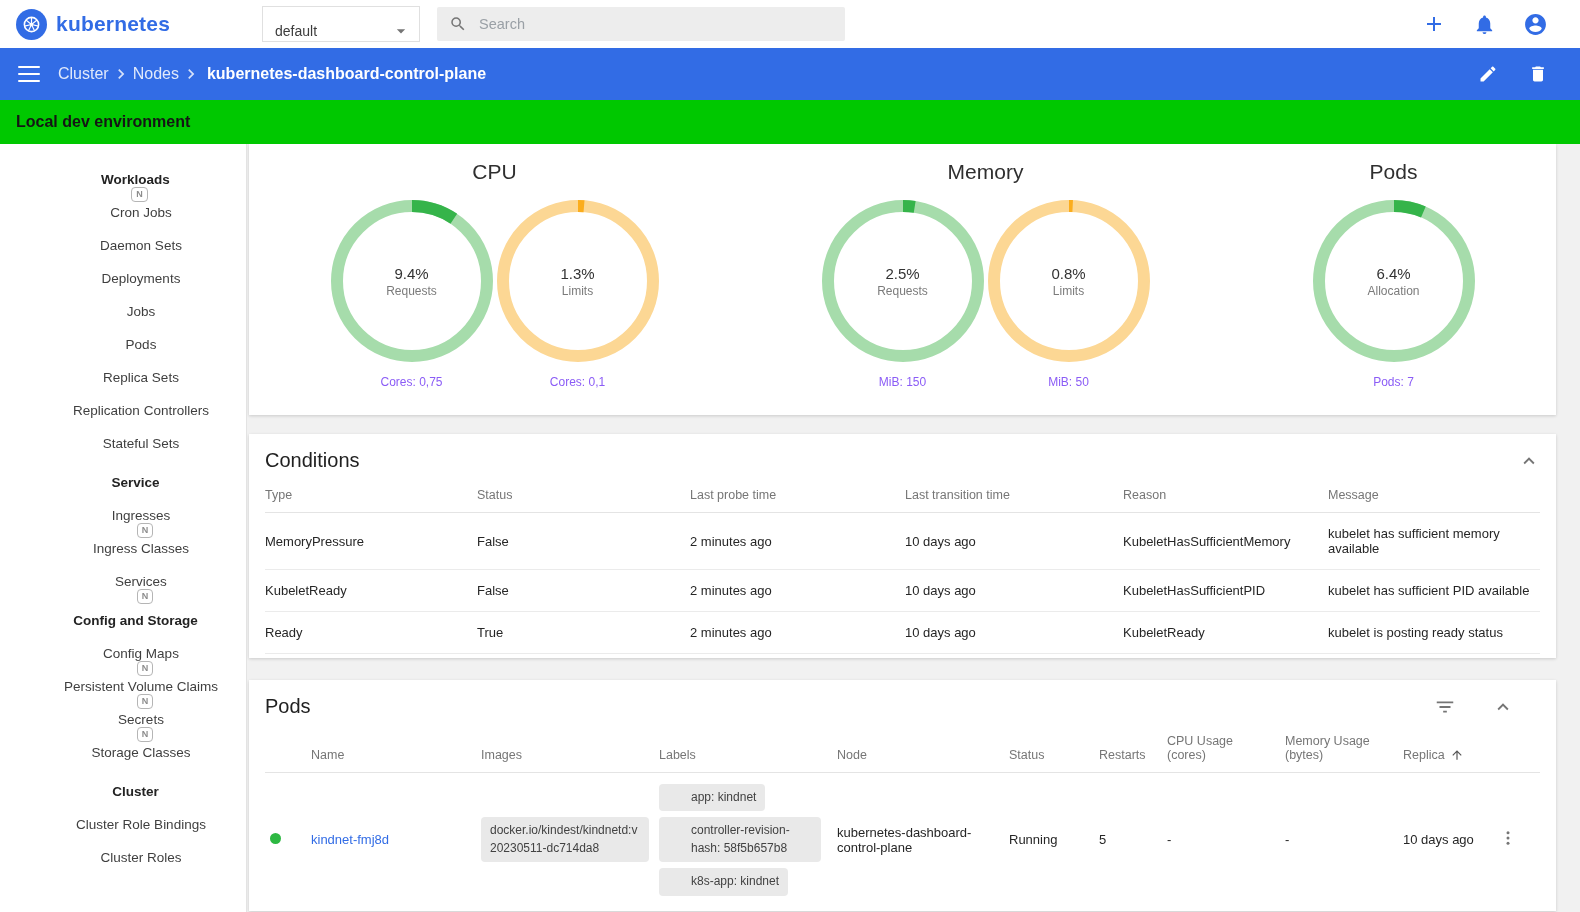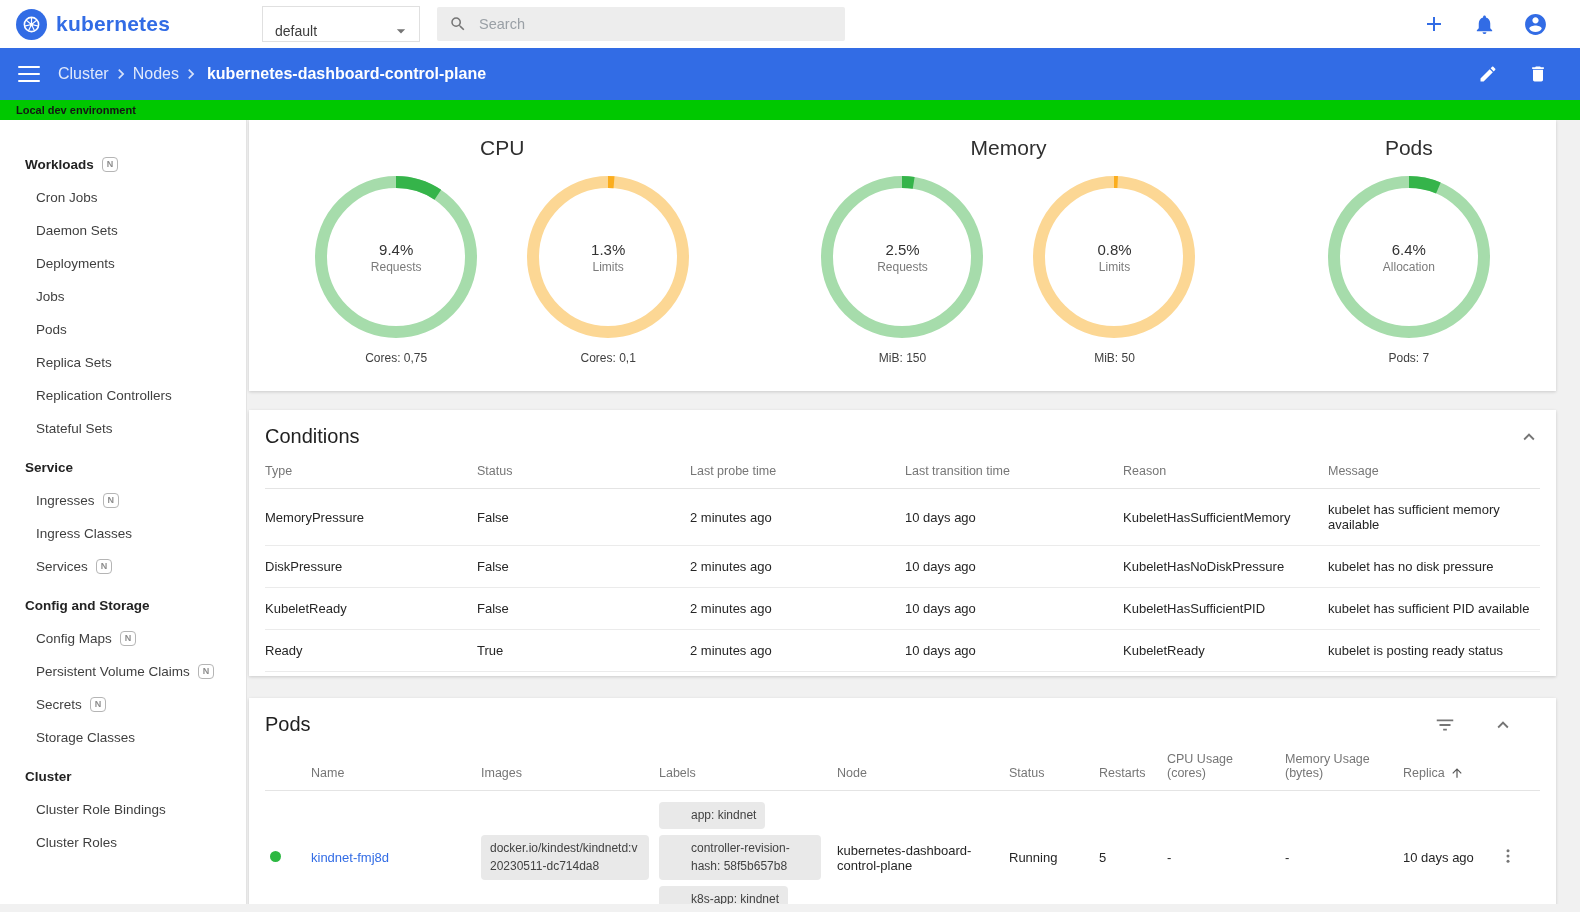--- a/index.html
+++ b/index.html
@@ -22,44 +22,44 @@
   
   .blue-bar { height: 52px; background: #326ce5; display: flex; align-items: center; padding: 0 16px; color: #fff; }
   .hamburger { width: 22px; display: flex; flex-direction: column; gap: 5px; margin: 0 18px 0 2px; cursor: pointer; }
   .hamburger span { height: 2px; background: #fff; border-radius: 1px; }
   .crumbs { display: flex; align-items: center; gap: 2px; font-size: 16px; }
   .crumb-link { color: rgba(255,255,255,.85); cursor: pointer; }
   .crumb-current { font-weight: 700; color: #fff; margin-left: 4px; }
   .bar-actions { margin-left: auto; display: flex; align-items: center; gap: 30px; padding-right: 16px; }
 
   
-  .banner { height: 20px; background: #00c800; display: flex; align-items: center; padding: 0 16px; font-size: 11px; font-weight: 700; color: #151515; }
+  .banner { height: 44px; background: #00c800; display: flex; align-items: center; padding: 0 16px; font-size: 16px; font-weight: 700; color: #151515; }
 
   
   .shell { display: flex; height: 784px; }
   .sidebar { width: 247px; background: #fff; border-right: 1px solid #e3e3e3; padding-top: 22px; overflow: hidden; flex: none; }
-  .nav-item { height: 33px; display: flex; align-items: center; padding-left: 36px; font-size: 13.5px; color: #3f3f3f; cursor: pointer; white-space: nowrap; }
+  .nav-item { height: 33px; display: flex; align-items: center; padding-left: 36px; font-size: 13.5px; color: #3f3f3f; cursor: pointer; white-space: nowrap; flex-direction: column; }
   .nav-section { padding-left: 25px; font-weight: 700; color: #232323; margin-top: 6px; }
   .badge { margin-left: 8px; border: 1px solid #b5b5b5; color: #8c8c8c; font-size: 9px; font-weight: 700; border-radius: 4px; padding: 2px 4px; line-height: 1; }
 
   .main { flex: 1; padding: 0 24px 0 2px; overflow: hidden; }
   .card { background: #fff; box-shadow: 0 1px 3px rgba(0,0,0,.16); }
 
   
   .alloc-card { padding: 10px 0 26px; margin-bottom: 19px; }
   .alloc-groups { display: flex; justify-content: space-around; align-items: flex-end; }
   .group { text-align: center; }
   .group-title { font-size: 21px; color: #2f2f2f; margin: 6px 0 14px; }
-  .group-donuts { display: flex; gap: 46px; }
+  .group-donuts { display: flex; }
   .donut-block { display: flex; flex-direction: column; align-items: center; }
   .donut { position: relative; width: 166px; height: 166px; }
   .donut-center { position: absolute; inset: 0; display: flex; flex-direction: column; align-items: center; justify-content: center; gap: 2px; }
   .donut-value { font-size: 15px; color: #333; }
   .donut-label { font-size: 12px; color: #7b7b7b; }
-  .donut-footer { margin-top: 11px; font-size: 12px; color: #404040; }
+  .donut-footer { margin-top: 11px; font-size: 12px; color: #8b5cf6; }
 
   
   .card-header { display: flex; align-items: center; justify-content: space-between; padding: 15px 16px 12px; }
   .card-title { font-size: 20px; color: #212121; font-weight: 400; }
   .table-wrap { padding: 0 16px 4px; }
   .table { width: 100%; border-collapse: collapse; table-layout: fixed; }
   .table th { text-align: left; font-size: 12.5px; font-weight: 400; color: #767676; padding: 4px 10px 10px 0; border-bottom: 1px solid #e4e4e4; vertical-align: bottom; }
   .table td { font-size: 13px; color: #262626; padding: 13px 10px 13px 0; border-bottom: 1px solid #ebebeb; vertical-align: middle; }
   .cond-card { margin-bottom: 22px; }
 
@@ -360,28 +360,20 @@
           <tbody>
             <tr>
               <td>MemoryPressure</td>
               <td>False</td>
               <td>2 minutes ago</td>
               <td>10 days ago</td>
               <td>KubeletHasSufficientMemory</td>
               <td>kubelet has sufficient memory available</td>
             </tr>
             <tr>
-              <td>DiskPressure</td>
-              <td>False</td>
-              <td>2 minutes ago</td>
-              <td>10 days ago</td>
-              <td>KubeletHasNoDiskPressure</td>
-              <td>kubelet has no disk pressure</td>
-            </tr>
-            <tr>
               <td>KubeletReady</td>
               <td>False</td>
               <td>2 minutes ago</td>
               <td>10 days ago</td>
               <td>KubeletHasSufficientPID</td>
               <td>kubelet has sufficient PID available</td>
             </tr>
             <tr>
               <td>Ready</td>
               <td>True</td>

